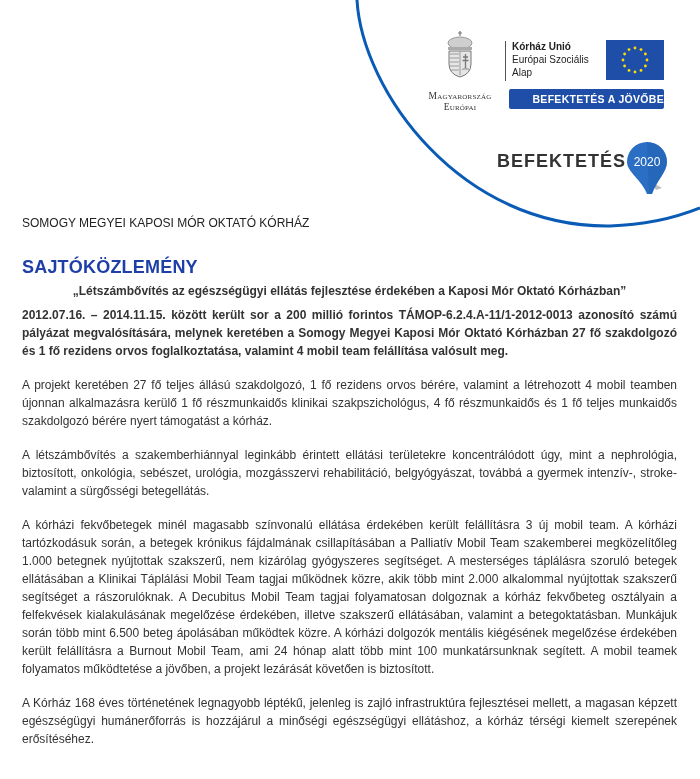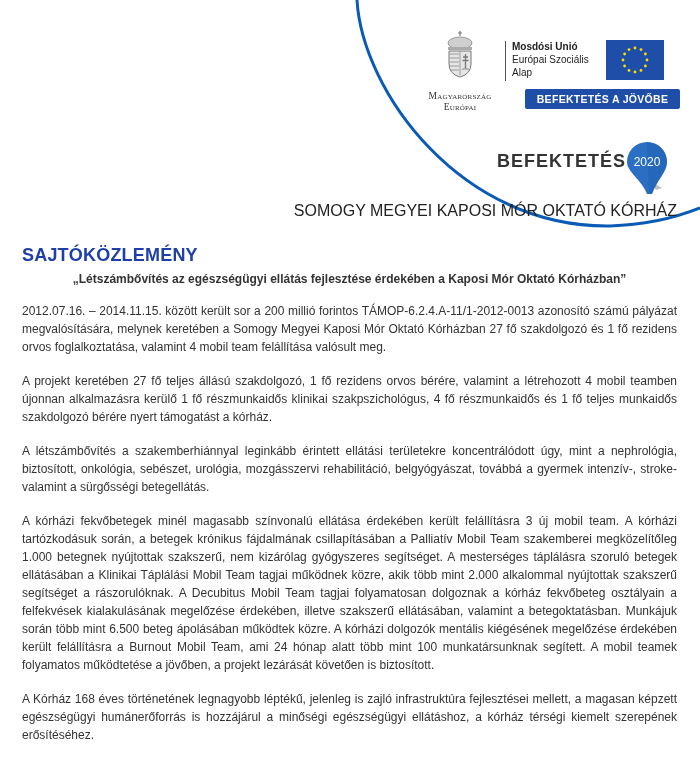--- a/index.html
+++ b/index.html
@@ -9,33 +9,33 @@
   .gov-logo { position: absolute; left: 420px; top: 30px; width: 80px; text-align: center; }
   .gov-logo .crest { display: block; margin: 0 auto; }
   .gov-logo .gov-name { font-family: "Liberation Serif", serif; font-size: 9.5px; line-height: 11px;
         color: #333; letter-spacing: 0.2px; font-variant: small-caps; margin-top: 13px; white-space: nowrap; }
   .eu-block { position: absolute; left: 505px; top: 40px; width: 160px; height: 70px; }
   .eu-divider { position: absolute; left: 0; top: 1px; width: 1px; height: 40px; background: #555; }
   .eu-text { position: absolute; left: 7px; top: 0; font-size: 10px; line-height: 13px; color: #222; }
   .eu-text .eu-title { font-weight: bold; }
   .eu-flag { position: absolute; left: 101px; top: 0px; width: 58px; height: 40px; background: #1f4ea8; }
   .eu-banner { position: absolute; left: 4px; top: 49px; width: 155px; height: 20px; background: #1f4ea8;
-               color: #fff; font-weight: bold; font-size: 10.5px; line-height: 20px; text-align: center;
-               border-radius: 2px; letter-spacing: 0.3px; margin-left: 16px; }
+               color: #fff; font-weight: bold; font-size: 10.5px; line-height: 20px; text-align: right;
+               border-radius: 2px; letter-spacing: 0.3px; }
   .szechenyi { position: absolute; left: 497px; top: 140px; height: 50px; }
   .szechenyi .sz-text { position: absolute; left: 0; top: 11px; font-weight: bold; font-size: 18px;
        color: #333; letter-spacing: 1px; white-space: nowrap; }
   .szechenyi svg { position: absolute; left: 125px; top: 0px; }
   .content { position: absolute; left: 22px; top: 198px; width: 655px; }
   .date { font-size: 12px; color: #333; margin: 0; line-height: 14px; }
-  .org { font-size: 16px; color: #222; margin: 6px 0 0 0; line-height: 14px; text-transform: uppercase; text-align: right; }
+  .org { font-size: 12px; color: #222; margin: 18px 0 0 0; line-height: 14px; text-transform: uppercase; }
   .title { font-size: 18px; font-weight: bold; color: #1f3fa8; margin: 25px 0 0 0; line-height: 24px; letter-spacing: 0.2px; }
   .subtitle { font-size: 12px; font-weight: bold; color: #333; margin: 5px 0 0 0; line-height: 14px; text-align: center; }
   .para { font-size: 12px; line-height: 18px; margin: 16px 0 0 0; text-align: justify; color: #333; }
-  .para.first { margin-top: 16px; }
+  .para.first { margin-top: 8px; font-weight: bold; }
 </style>
 </head>
 <body>
 
 <svg class="arc" viewBox="0 0 700 240">
   <path d="M 357 0 C 362 90, 460 228, 610 226 C 650 225, 680 216, 700 208" fill="none" stroke="#0a5bb5" stroke-width="3"></path>
 </svg>
 
 <div class="gov-logo">
   <svg class="crest" width="34" height="48" viewBox="0 0 34 48">
@@ -50,21 +50,21 @@
   </svg>
   <div class="gov-name">
     <div>Magyarország</div>
     <div>Európai</div>
   </div>
 </div>
 
 <div class="eu-block">
   <div class="eu-divider"></div>
   <div class="eu-text">
-    <div class="eu-title">Mosdósi Unió</div>
+    <div class="eu-title">Kórház Unió</div>
     <div>Európai Szociális</div>
     <div>Alap</div>
   </div>
   <svg class="eu-flag" viewBox="0 0 58 40">
     <rect width="58" height="40" fill="#1f4ea8"></rect>
     <g id="stars" fill="#ffdd00">
         <circle cx="41" cy="20" r="1.4"></circle>
         <circle cx="39.392304845413264" cy="26" r="1.4"></circle>
         <circle cx="35" cy="30.392304845413264" r="1.4"></circle>
         <circle cx="29" cy="32" r="1.4"></circle>

